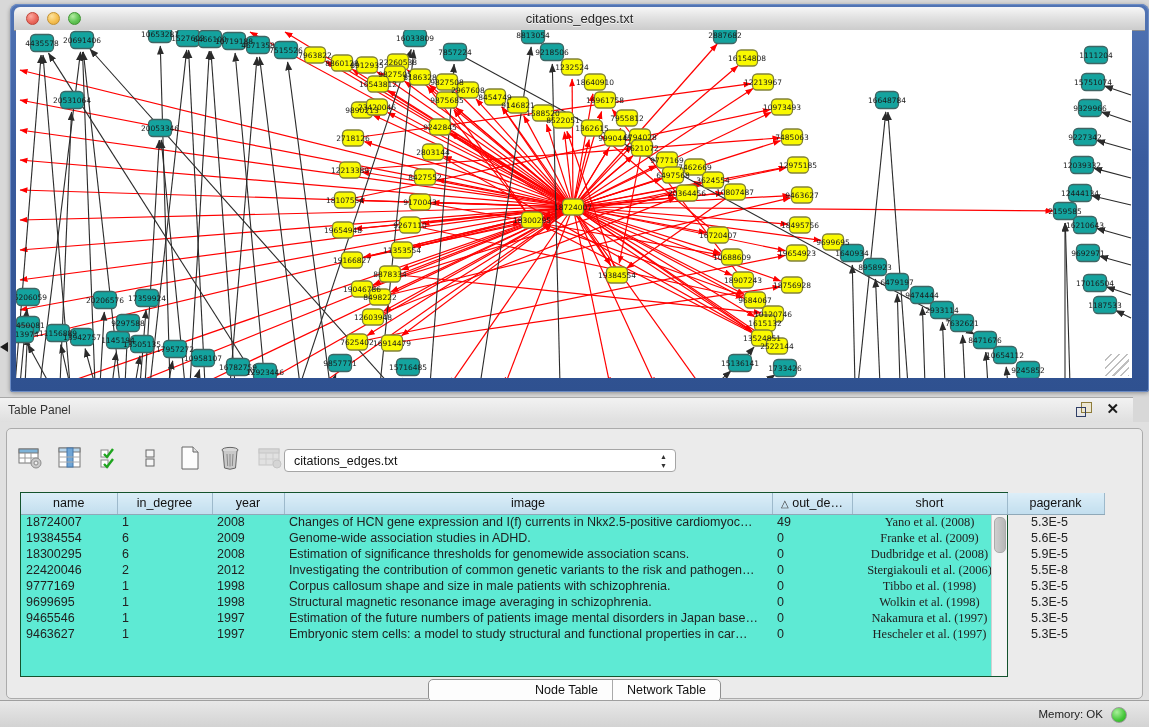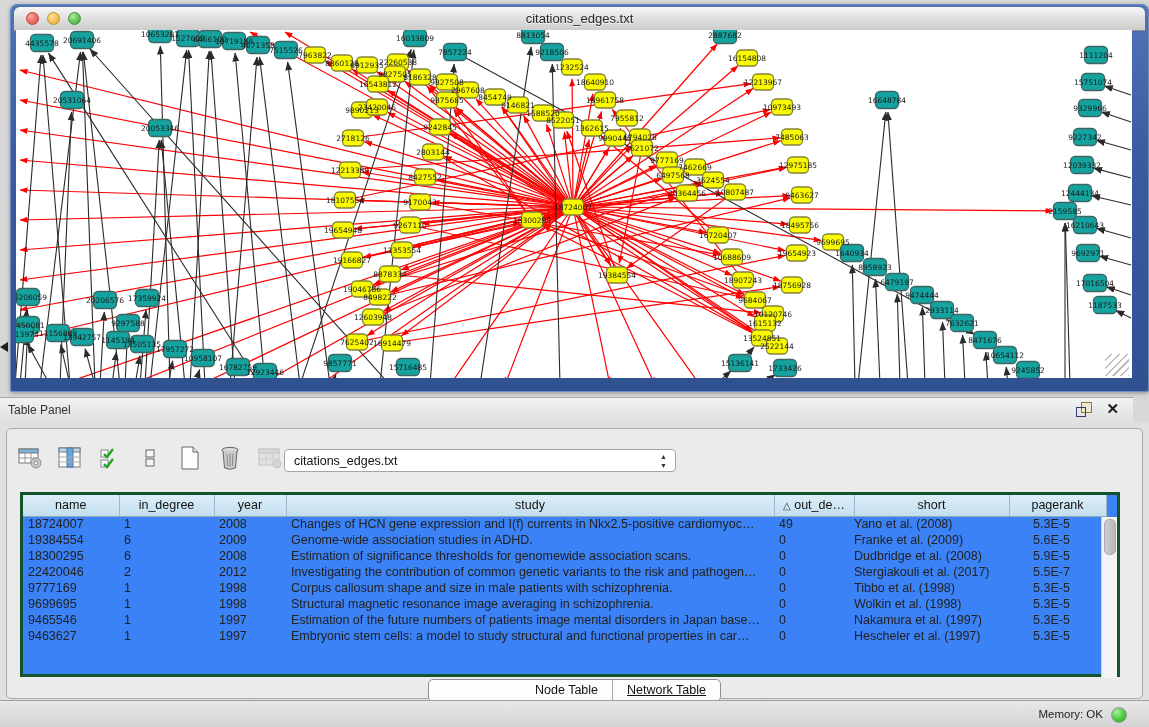--- a/index.html
+++ b/index.html
@@ -38,40 +38,40 @@
     border:1px solid #ABABAB;border-radius:5px;}
   
   .tp-toolbar{position:absolute;left:8px;top:14px;height:30px;display:flex;align-items:center;gap:10px;}
   .tbtn{width:30px;height:28px;display:flex;align-items:center;justify-content:center;cursor:pointer;}
   .combo{position:absolute;left:277px;top:20px;width:392px;height:23px;background:#FFFFFF;
     border:1px solid #A5A5A5;border-radius:4px;box-sizing:border-box;}
   .combo .val{position:absolute;left:9px;top:4px;font-size:12.5px;color:#111;}
   .combo .stepper{position:absolute;right:6px;top:2px;width:11px;height:18px;font-size:7px;color:#333;
     line-height:9px;text-align:center;}
   
-  .ntable-wrap{position:absolute;left:13px;top:63px;width:1100px;height:185px;background:#3b82f6;
-    border:3px solid #14532d;box-sizing:border-box;}
+  .ntable-wrap{position:absolute;left:13px;top:63px;width:988px;height:185px;background:#5eead4;
+    border:1px solid #14532d;box-sizing:border-box;}
   table.ntable{border-collapse:collapse;table-layout:fixed;width:1083px;}
   table.ntable th{height:21px;background:linear-gradient(180deg,#DCEEF8,#C2DEEE);
     border-right:1px solid #9DB9CB;border-bottom:1px solid #8FA8B8;
     font-weight:normal;font-size:12.5px;color:#111;text-align:center;overflow:hidden;white-space:nowrap;padding:0 2px;box-sizing:border-box;}
   table.ntable td{height:16px;font-size:12.5px;color:#222;white-space:nowrap;overflow:hidden;
     padding:0 0 0 5px;box-sizing:border-box;}
-  table.ntable td.c5{text-align:left;padding:0;}
+  table.ntable td.c5{text-align:center;padding:0;font-family:Liberation Serif, serif;}
   table.ntable td.c6{padding-left:24px;}
   .sorttri{font-size:10px;color:#333;}
   .vscroll{position:absolute;right:0px;top:22px;width:15px;height:161px;background:#F4F4F4;border-left:1px solid #D0D0D0;}
   .vthumb{position:absolute;left:2px;top:2px;width:10px;height:34px;border-radius:5px;
     background:linear-gradient(90deg,#CFCFCF,#B7B7B7);border:1px solid #ABABAB;}
   
   .tabsrow{position:absolute;left:0;top:250px;width:1135px;display:flex;justify-content:center;}
   .seg{display:flex;border:1px solid #8F8F8F;border-radius:5px;overflow:hidden;height:21px;
     background:#FDFDFD;box-shadow:0 1px 0 rgba(255,255,255,.7);}
   .seg .tab{padding:0 14px;font-size:12.5px;line-height:21px;color:#111;cursor:pointer;border-right:1px solid #A9A9A9;}
-  .seg .tab:last-child{border-right:none;text-decoration:underline;}
+  .seg .tab:last-child{border-right:none;}
   .seg .tab.sel{background:linear-gradient(180deg,#909090,#6E6E6E);color:#F2F2F2;margin-top:48px;}
   
   .statusbar{position:absolute;left:0;top:700px;width:1149px;height:27px;
     background:linear-gradient(180deg,#E8E8E8,#D2D2D2);border-top:1px solid #9F9F9F;}
   .mem-label{position:absolute;right:46px;top:7px;font-size:11.5px;color:#222;}
   .mem-dot{position:absolute;right:22px;top:6px;width:14px;height:14px;border-radius:50%;
     background:radial-gradient(circle at 35% 30%,#A9F09A,#44C639 60%,#2FA527);border:1.5px solid #9A9A9A;}
   .icon-label{font-size:15px;font-style:italic;font-family:"DejaVu Serif",serif;color:#111;}
 </style>
 </head>
@@ -622,21 +622,21 @@
             <col style="width:488px">
             <col style="width:80px">
             <col style="width:155px">
             <col style="width:97px">
           </colgroup>
           <tbody>
             <tr>
               <th>name</th>
               <th>in_degree</th>
               <th>year</th>
-              <th>study</th>
+              <th>image</th>
               <th><span class="sorttri">△</span> out_de…</th>
               <th>short</th>
               <th>pagerank</th>
             </tr>
             <tr>
               <td class="c0">18724007</td>
               <td class="c1">1</td>
               <td class="c2">2008</td>
               <td class="c3">Changes of HCN gene expression and I(f) currents in Nkx2.5-positive cardiomyoc…</td>
               <td class="c4">49</td>
@@ -660,22 +660,22 @@
               <td class="c4">0</td>
               <td class="c5">Dudbridge et al. (2008)</td>
               <td class="c6">5.9E-5</td>
             </tr>
             <tr>
               <td class="c0">22420046</td>
               <td class="c1">2</td>
               <td class="c2">2012</td>
               <td class="c3">Investigating the contribution of common genetic variants to the risk and pathogen…</td>
               <td class="c4">0</td>
-              <td class="c5">Stergiakouli et al. (2017)</td>
-              <td class="c6">5.5E-7</td>
+              <td class="c5">Stergiakouli et al. (2006)</td>
+              <td class="c6">5.5E-8</td>
             </tr>
             <tr>
               <td class="c0">9777169</td>
               <td class="c1">1</td>
               <td class="c2">1998</td>
               <td class="c3">Corpus callosum shape and size in male patients with schizophrenia.</td>
               <td class="c4">0</td>
               <td class="c5">Tibbo et al. (1998)</td>
               <td class="c6">5.3E-5</td>
             </tr>

